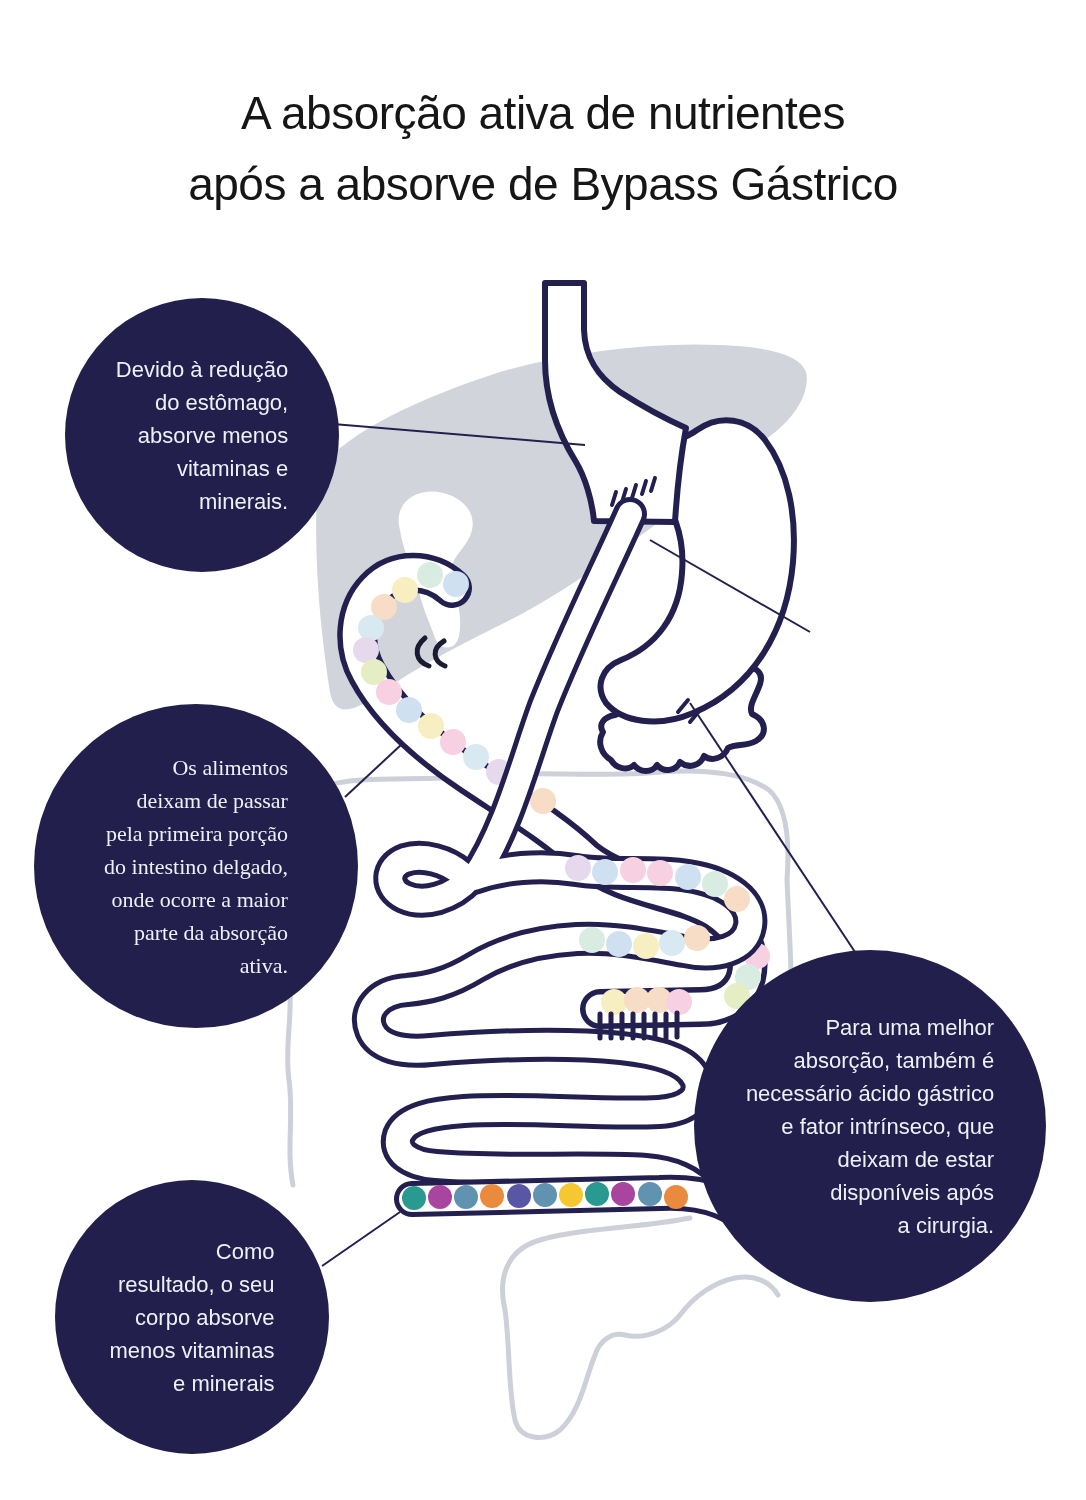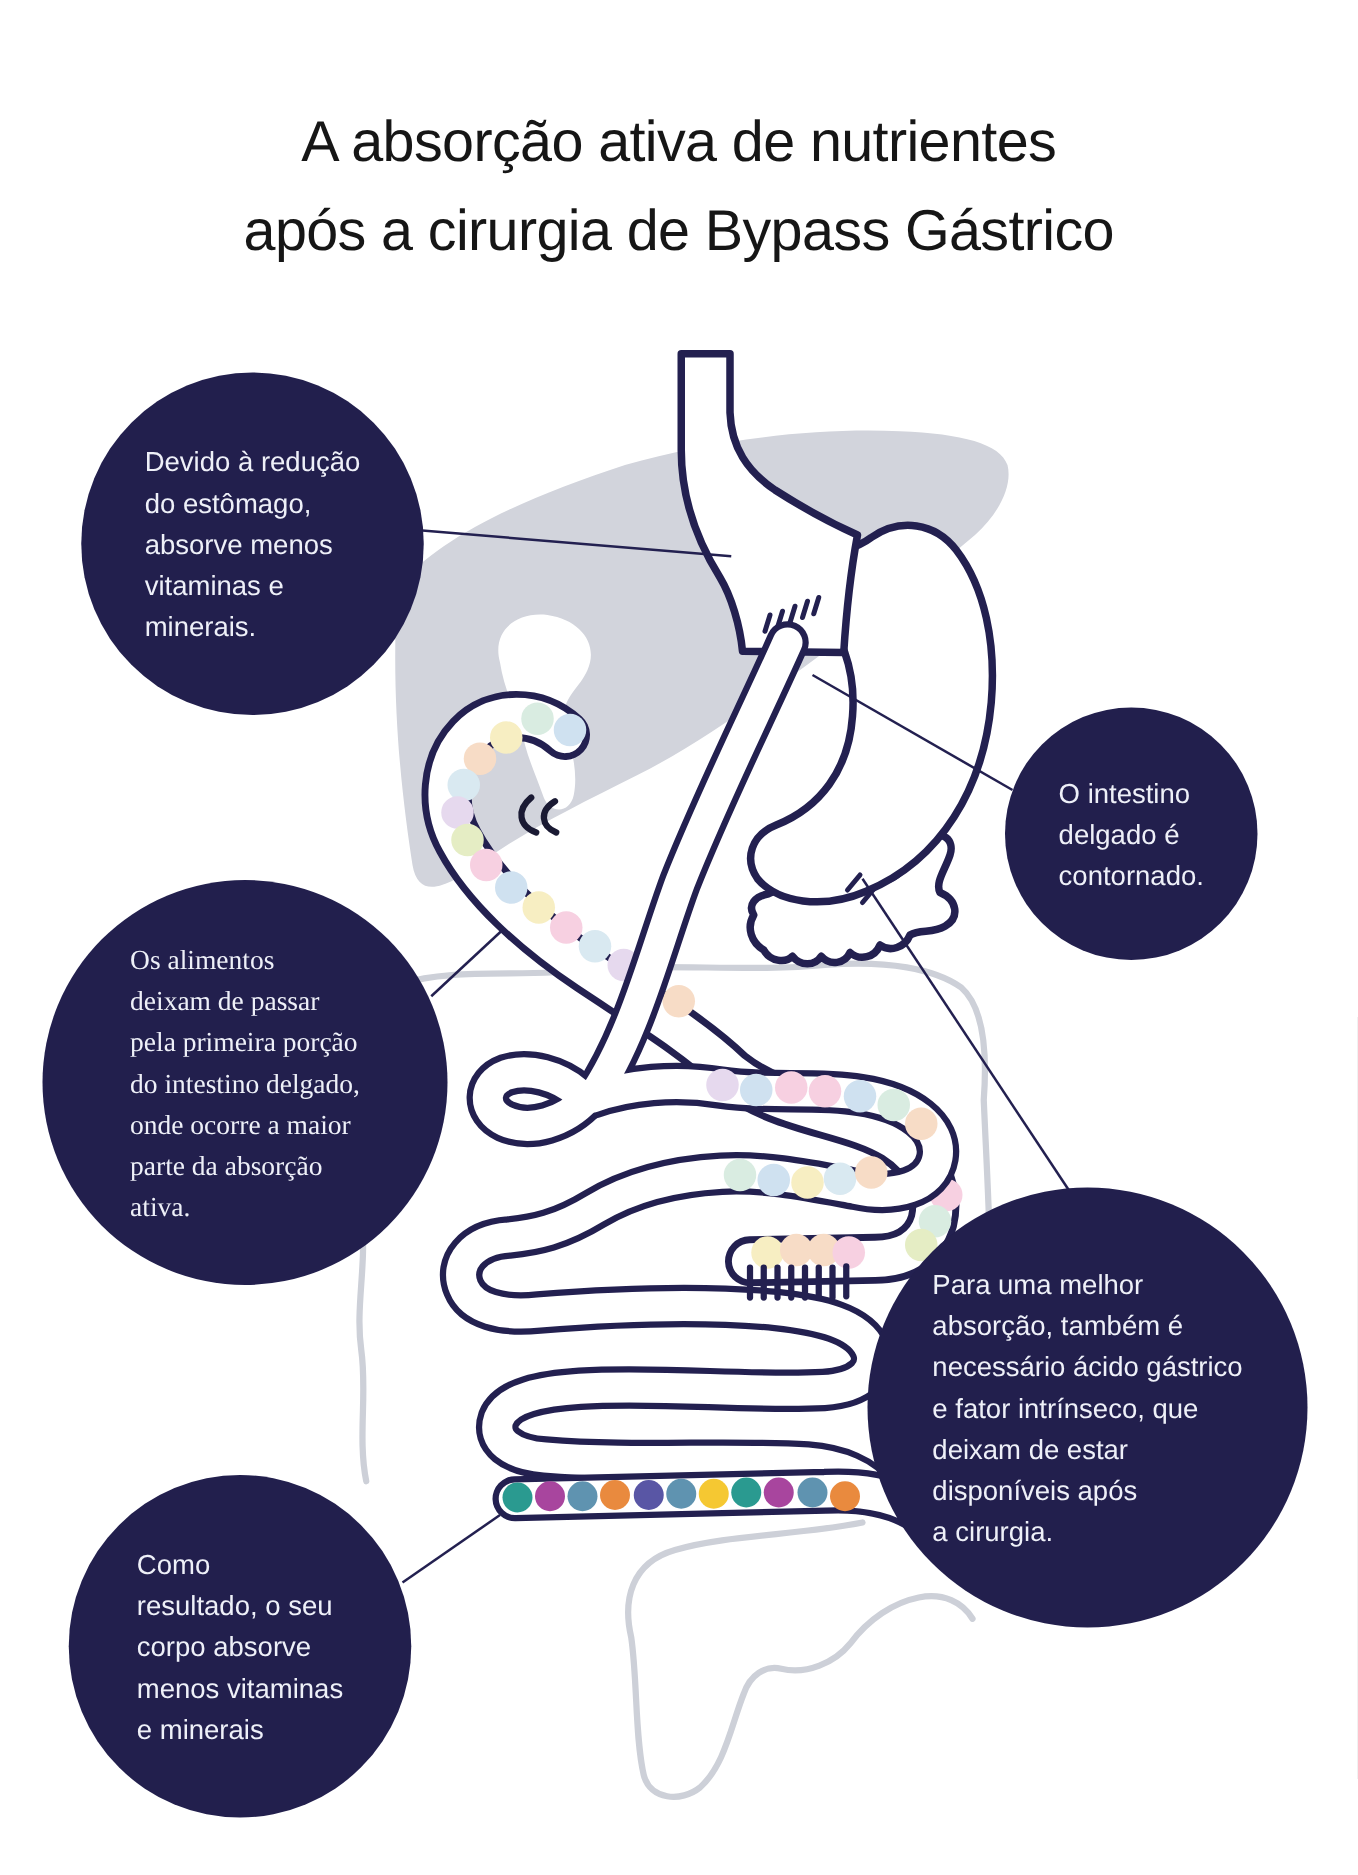--- a/index.html
+++ b/index.html
@@ -11,36 +11,36 @@
   .title{
     position:absolute;left:0;top:78px;width:100%;
     text-align:center;color:#161616;
     font-size:46px;font-weight:400;line-height:71px;letter-spacing:-0.5px;
   }
   .illu{position:absolute;left:0;top:0;width:1086px;height:1500px;z-index:1;}
   .bubble{
     position:absolute;border-radius:50%;background:#221f4d;z-index:2;
     display:flex;align-items:center;justify-content:center;
     color:#eef0f8;font-size:22px;font-weight:500;line-height:1.5;
-    text-align:left;white-space:pre-line;
+    text-align:right;white-space:pre-line;
   }
   .b1{left:65px;top:298px;width:274px;height:274px;}
   .b2{left:804px;top:566px;width:202px;height:202px;}
   .b3{left:34px;top:704px;width:324px;height:324px;font-family:Liberation Serif, serif;}
   .b4{left:694px;top:950px;width:352px;height:352px;}
   .b5{left:55px;top:1180px;width:274px;height:274px;}
 </style>
 </head>
 <body>
 
 <div class="page">
 
   <div class="title">
     <div>A absorção ativa de nutrientes</div>
-    <div>após a cirurgia de Bypass Gástrico</div>
+    <div>após a absorve de Bypass Gástrico</div>
   </div>
 
   <svg class="illu" viewBox="0 0 1086 1500">
 
     <g>
       <path d="M318,470 C350,430 420,398 500,372 C570,352 650,342 720,345
                C770,347 800,355 806,372 C810,388 800,410 780,428
                C740,462 700,492 655,525 C610,558 560,595 510,620
                C460,645 420,665 385,690 C360,708 335,722 330,692
                C322,640 312,560 318,470 Z" fill="#d2d4dc"></path>
@@ -215,25 +215,20 @@
     </g>
   </svg>
 
   <div class="bubble b1">
     <div>Devido à redução
 do estômago,
 absorve menos
 vitaminas e
 minerais.</div>
   </div>
-  <div class="bubble b2">
-    <div>O intestino
-delgado é
-contornado.</div>
-  </div>
   <div class="bubble b3">
     <div>Os alimentos
 deixam de passar
 pela primeira porção
 do intestino delgado,
 onde ocorre a maior
 parte da absorção
 ativa.</div>
   </div>
   <div class="bubble b5">

